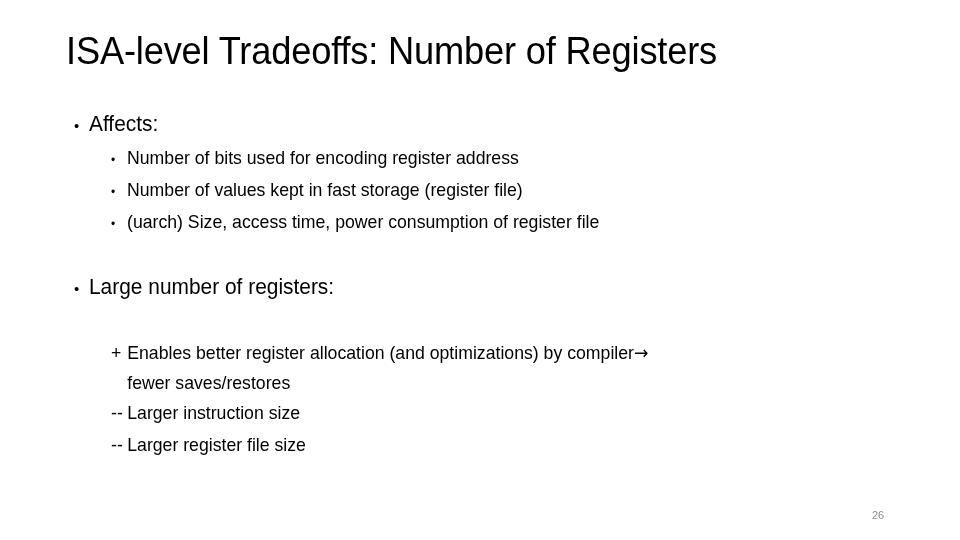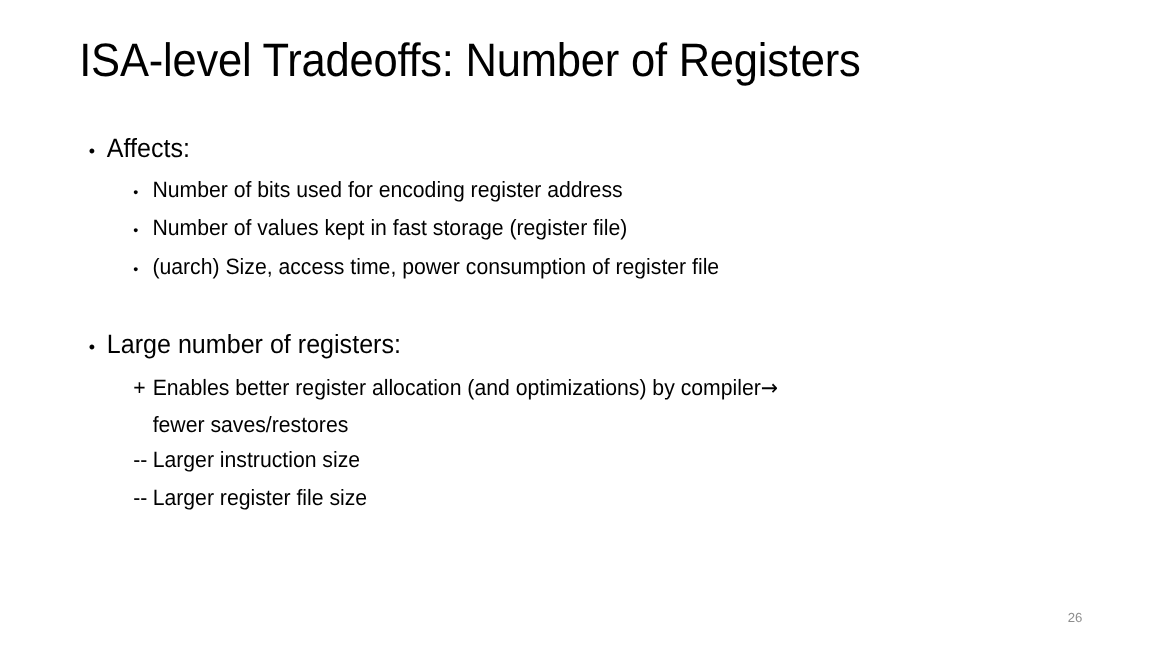--- a/index.html
+++ b/index.html
@@ -91,20 +91,21 @@
   }
 
   
   .marker-line {
     position: absolute;
     left: 111px;
     width: 700px;
     font-size: 18.5px;
     line-height: 30px;
     color: #000000;
+    margin-top: 30px;
   }
   .marker-line .mk {
     display: inline-block;
     min-width: 17px;
   }
   .marker-line.two-line .mk {
     min-width: 17px;
   }
   .marker-inner {
     display: inline-block;
@@ -119,21 +120,21 @@
     font-family: "DejaVu Sans", sans-serif;
     font-size: 18px;
   }
 
   
   #page-number {
     position: absolute;
     left: 872px;
     top: 508px;
     width: 30px;
-    text-align: right;
+    text-align: left;
     font-size: 11px;
     line-height: 14px;
     color: #8d8d8d;
   }
 </style>
 </head>
 <body>
 
 <div id="slide">
 

